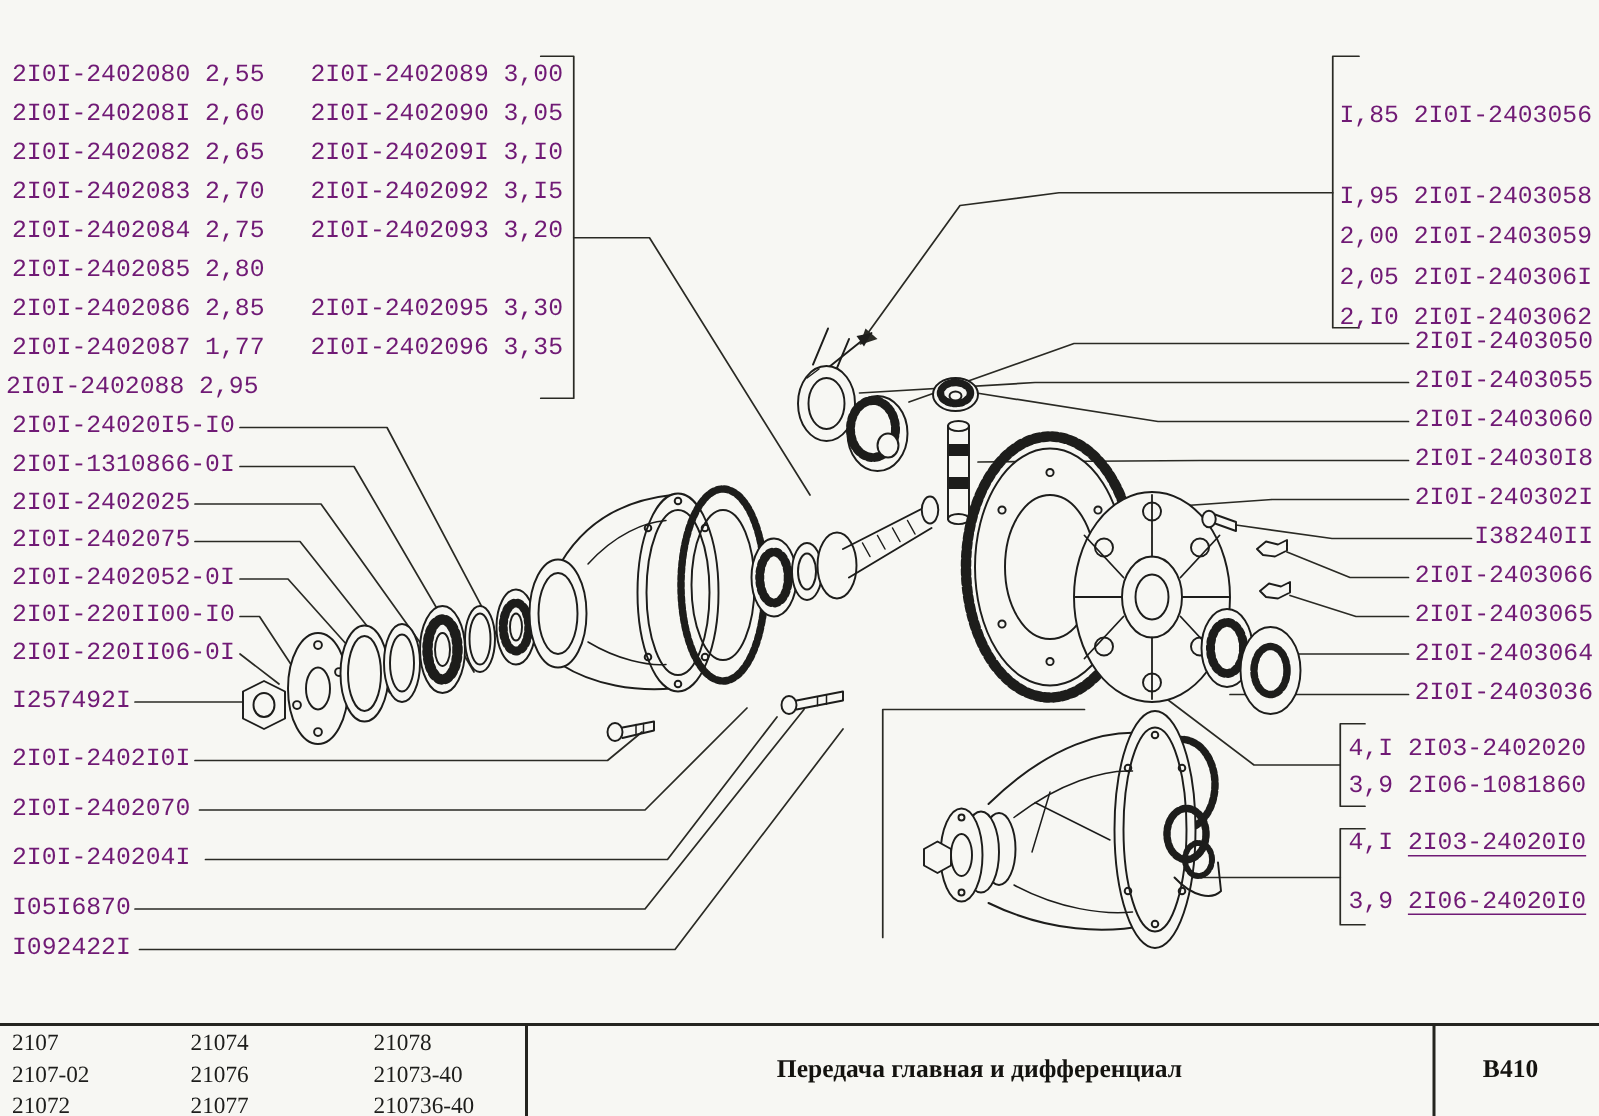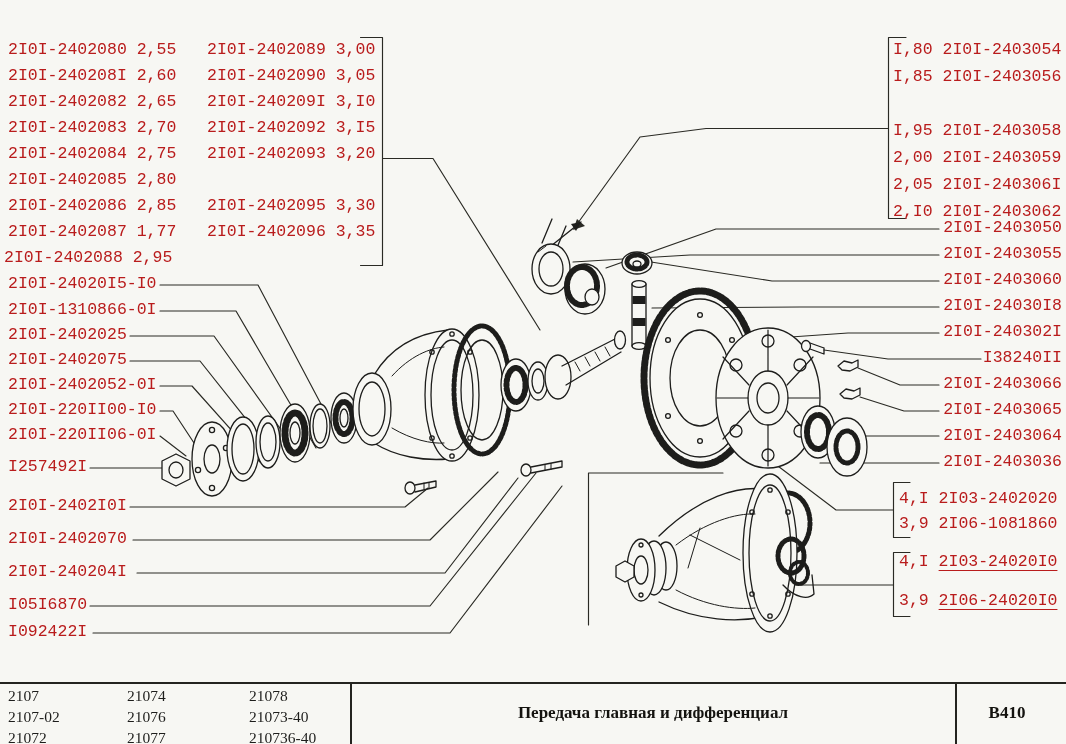--- a/index.html
+++ b/index.html
@@ -4,21 +4,21 @@
 <style>
   html,body{margin:0;padding:0;background:#e8e8e4;}
   .stage{
     position:relative;width:1066px;height:744px;background:#f7f7f3;
     overflow:hidden;color:#1d1d1b;
     font-family:"Liberation Mono", "DejaVu Sans Mono", monospace;
   }
   .layer{position:absolute;left:0;top:0;width:100%;height:100%;pointer-events:none;}
   .row{
     position:absolute;white-space:pre;font-size:16.5px;line-height:19px;
-    letter-spacing:0px;color:#b91c1c;
+    letter-spacing:0px;color:#701a75;
   }
   .row .u{text-decoration:underline;text-underline-offset:3.5px;text-decoration-thickness:1.4px;}
   svg.art{position:absolute;left:0;top:0;}
   
   .footer-rule{position:absolute;left:0;top:682px;width:1066px;height:2px;background:#24241f;}
   .vdiv{position:absolute;top:684px;height:60px;width:1.6px;background:#24241f;}
   #models{position:absolute;left:8px;top:685px;font-family:"Liberation Serif",serif;font-size:15.5px;}
   #models .mrow{height:21px;line-height:21px;}
   #models .cell{display:inline-block;vertical-align:top;}
   #models .c0{width:119px;} #models .c1{width:122px;} #models .c2{width:150px;}
@@ -305,21 +305,20 @@
   <div class="layer" id="tl2">
       <div class="row" style="top: 40px; left: 207px;">2I0I-2402089 3,00</div>
       <div class="row" style="top: 66px; left: 207px;">2I0I-2402090 3,05</div>
       <div class="row" style="top: 92px; left: 207px;">2I0I-240209I 3,I0</div>
       <div class="row" style="top: 118px; left: 207px;">2I0I-2402092 3,I5</div>
       <div class="row" style="top: 144px; left: 207px;">2I0I-2402093 3,20</div>
       <div class="row" style="top: 196px; left: 207px;">2I0I-2402095 3,30</div>
       <div class="row" style="top: 222px; left: 207px;">2I0I-2402096 3,35</div>
     </div>
   <div class="layer" id="ratios">
-      <div class="row" style="top: 40px; left: 893px;">I,80 2I0I-2403054</div>
       <div class="row" style="top: 67px; left: 893px;">I,85 2I0I-2403056</div>
       <div class="row" style="top: 121px; left: 893px;">I,95 2I0I-2403058</div>
       <div class="row" style="top: 148px; left: 893px;">2,00 2I0I-2403059</div>
       <div class="row" style="top: 175px; left: 893px;">2,05 2I0I-240306I</div>
       <div class="row" style="top: 202px; left: 893px;">2,I0 2I0I-2403062</div>
     </div>
   <div class="layer" id="rparts">
       <div class="row" style="top: 218px; left: 822px; width: 240px; text-align: right;">2I0I-2403050</div>
       <div class="row" style="top: 244px; left: 822px; width: 240px; text-align: right;">2I0I-2403055</div>
       <div class="row" style="top: 270px; left: 822px; width: 240px; text-align: right;">2I0I-2403060</div>

